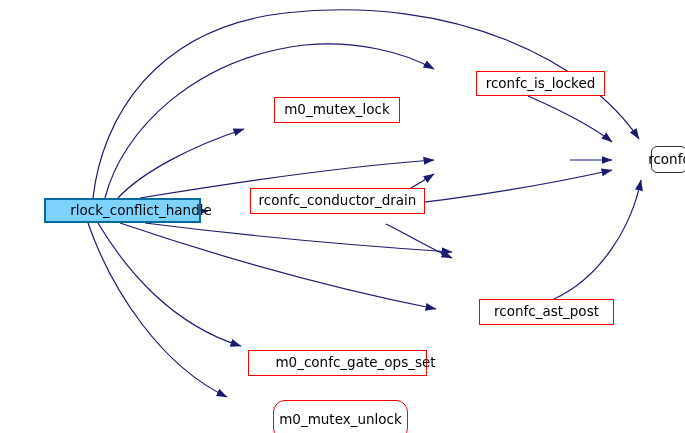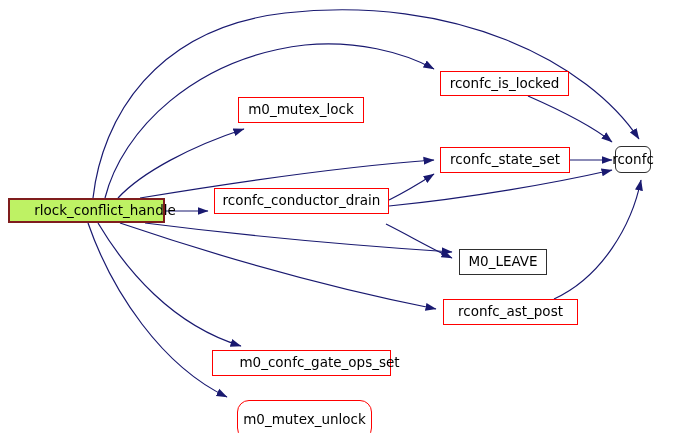--- a/index.html
+++ b/index.html
@@ -24,24 +24,25 @@
     position: absolute;
     box-sizing: border-box;
     display: flex;
     align-items: center;
     justify-content: center;
     font-size: 13.5px;
     line-height: 1;
     white-space: nowrap;
     background: #ffffff;
     color: #000000;
+    margin-left: 36px;
   }
   .node-focus {
-    background: #bef264;
-    border: 2px solid #7f1d1d;
+    background: #7dd3fc;
+    border: 2px solid #0369a1;
     padding-left: 37px;
   }
   .node-linked {
     border: 1px solid #ff0000;
     cursor: pointer;
   }
   .node-plain {
     border: 1px solid #2f2f2f;
   }
   .edge-path {
@@ -74,20 +75,18 @@
         <path d="M 389,200 C 405,192 420,183 434,174" class="edge-path" stroke="#191970" marker-end="url(#arrowhead)"></path>
         <path d="M 389,206 C 470,198 555,183 612,170" class="edge-path" stroke="#191970" marker-end="url(#arrowhead)"></path>
         <path d="M 386,224 C 410,236 430,248 452,258" class="edge-path" stroke="#191970" marker-end="url(#arrowhead)"></path>
         <path d="M 554,299 C 602,277 632,225 641,180" class="edge-path" stroke="#191970" marker-end="url(#arrowhead)"></path>
       </g>
   </svg>
 
   <div class="node node-focus" style="left: 8px; top: 198px; width: 157px; height: 25px;">rlock_conflict_handle</div>
   <div class="node node-linked" style="left: 238px; top: 97px; width: 126px; height: 26px; text-align: center;">m0_mutex_lock</div>
   <div class="node node-linked" style="left: 440px; top: 71px; width: 129px; height: 25px;">rconfc_is_locked</div>
-  <div class="node node-linked" style="left: 440px; top: 147px; width: 130px; height: 26px;">rconfc_state_set</div>
   <div class="node node-plain" style="left: 615px; top: 146px; width: 36px; height: 27px; border-radius: 6px;">rconfc</div>
   <div class="node node-linked" style="left: 214px; top: 188px; width: 175px; height: 26px;">rconfc_conductor_drain</div>
-  <div class="node node-plain" style="left: 459px; top: 249px; width: 88px; height: 26px;">M0_LEAVE</div>
   <div class="node node-linked" style="left: 443px; top: 299px; width: 135px; height: 26px;">rconfc_ast_post</div>
   <div class="node node-linked" style="left: 212px; top: 350px; width: 179px; height: 26px; padding-left: 36px;">m0_confc_gate_ops_set</div>
   <div class="node node-linked" style="left: 237px; top: 400px; width: 135px; height: 40px; border-radius: 12px;">m0_mutex_unlock</div>
 </div>
 
 </body></html>

